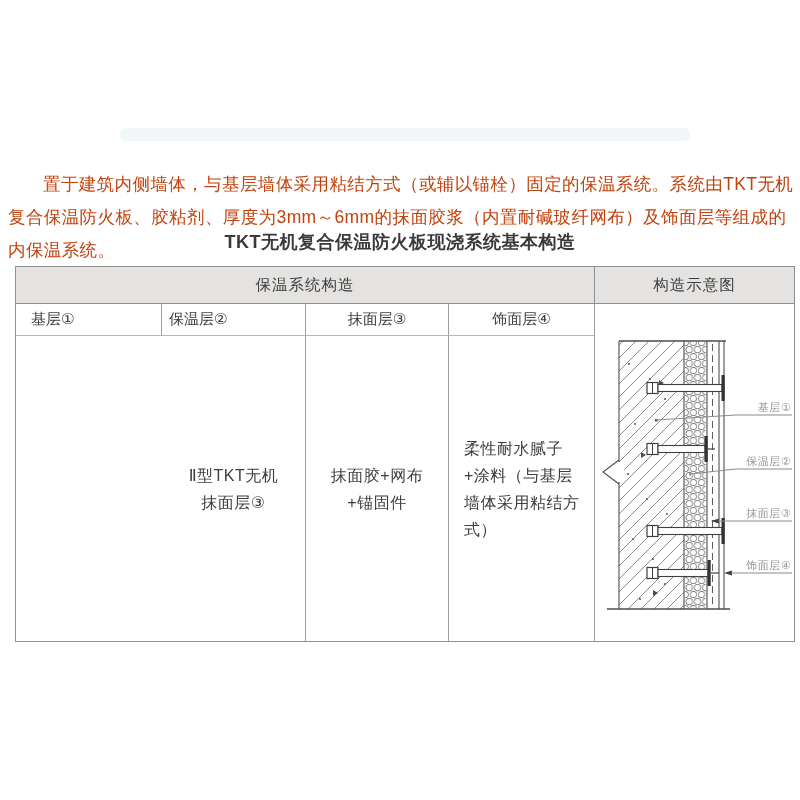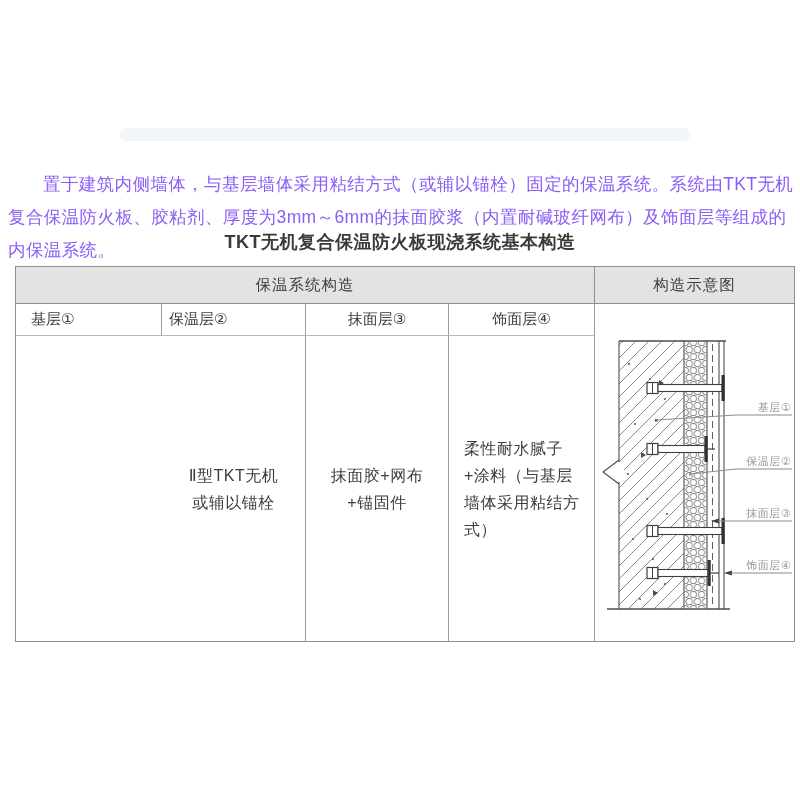--- a/index.html
+++ b/index.html
@@ -8,21 +8,21 @@
     font-family:"Liberation Sans","DejaVu Sans",sans-serif;
     color:#3f3f3f;overflow:hidden;
   }
   .faint-band{
     position:absolute;left:120px;top:128px;width:570px;height:13px;
     background:rgba(214,228,236,0.35);border-radius:6px;
   }
   .intro{
     position:absolute;left:8px;top:150px;width:786px;
     font-size:17.5px;line-height:33px;letter-spacing:0.4px;
-    text-indent:2em;color:#8b5cf6;
+    text-indent:2em;color:#c2410c;
   }
   .doc-title{
     position:absolute;left:0;top:230px;width:800px;text-align:center;
     font-size:18px;font-weight:bold;color:#3a3a3a;letter-spacing:0.5px;
   }
   .tbl{
     position:absolute;left:15px;top:266px;
     display:grid;
     grid-template-columns:146px 144px 143px 146px 199px;
     grid-template-rows:37px 32px 305px;
@@ -82,21 +82,21 @@
 <div class="tbl">
   <div class="cell hdr hdr-left">保温系统构造</div>
   <div class="cell hdr hdr-right">构造示意图</div>
 
   <div class="cell lbl lbl-1">基层①</div>
   <div class="cell lbl lbl-2">保温层②</div>
   <div class="cell lbl lbl-3">抹面层③</div>
   <div class="cell lbl lbl-4">饰面层④</div>
 
   <div class="cell val val-2">Ⅱ型TKT无机
-或辅以锚栓</div>
+抹面层③</div>
   <div class="cell val val-3">抹面胶+网布
 +锚固件</div>
   <div class="cell val val-4">柔性耐水腻子+涂料（与基层墙体采用粘结方式）</div>
 
   <div class="cell diagram-cell">
     <svg width="199" height="337" viewBox="0 0 199 337">
       <defs>
         <pattern id="hatch" width="13" height="13" patternUnits="userSpaceOnUse">
           <line x1="0" y1="13" x2="13" y2="0" stroke="#6e6e6e" stroke-width="0.8"></line>
         </pattern>

